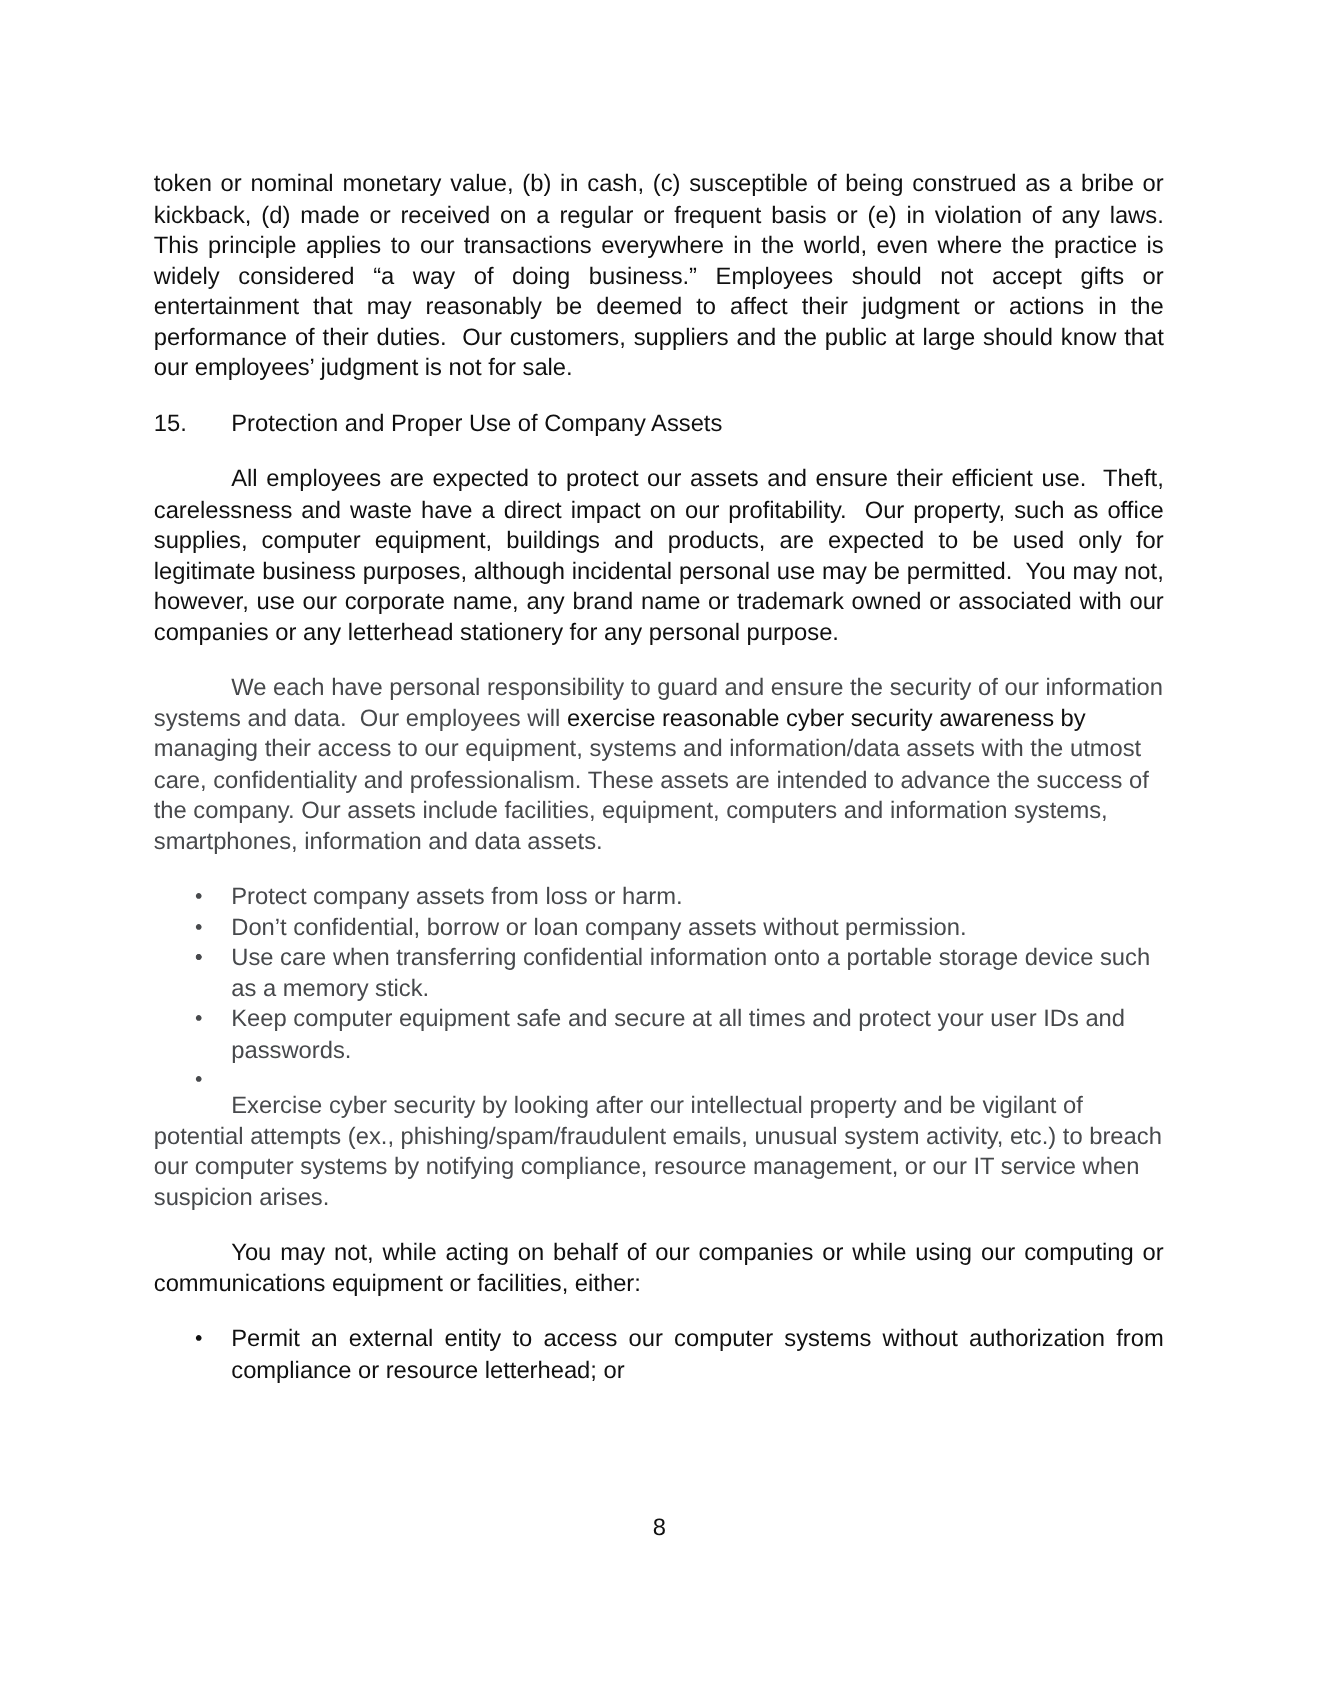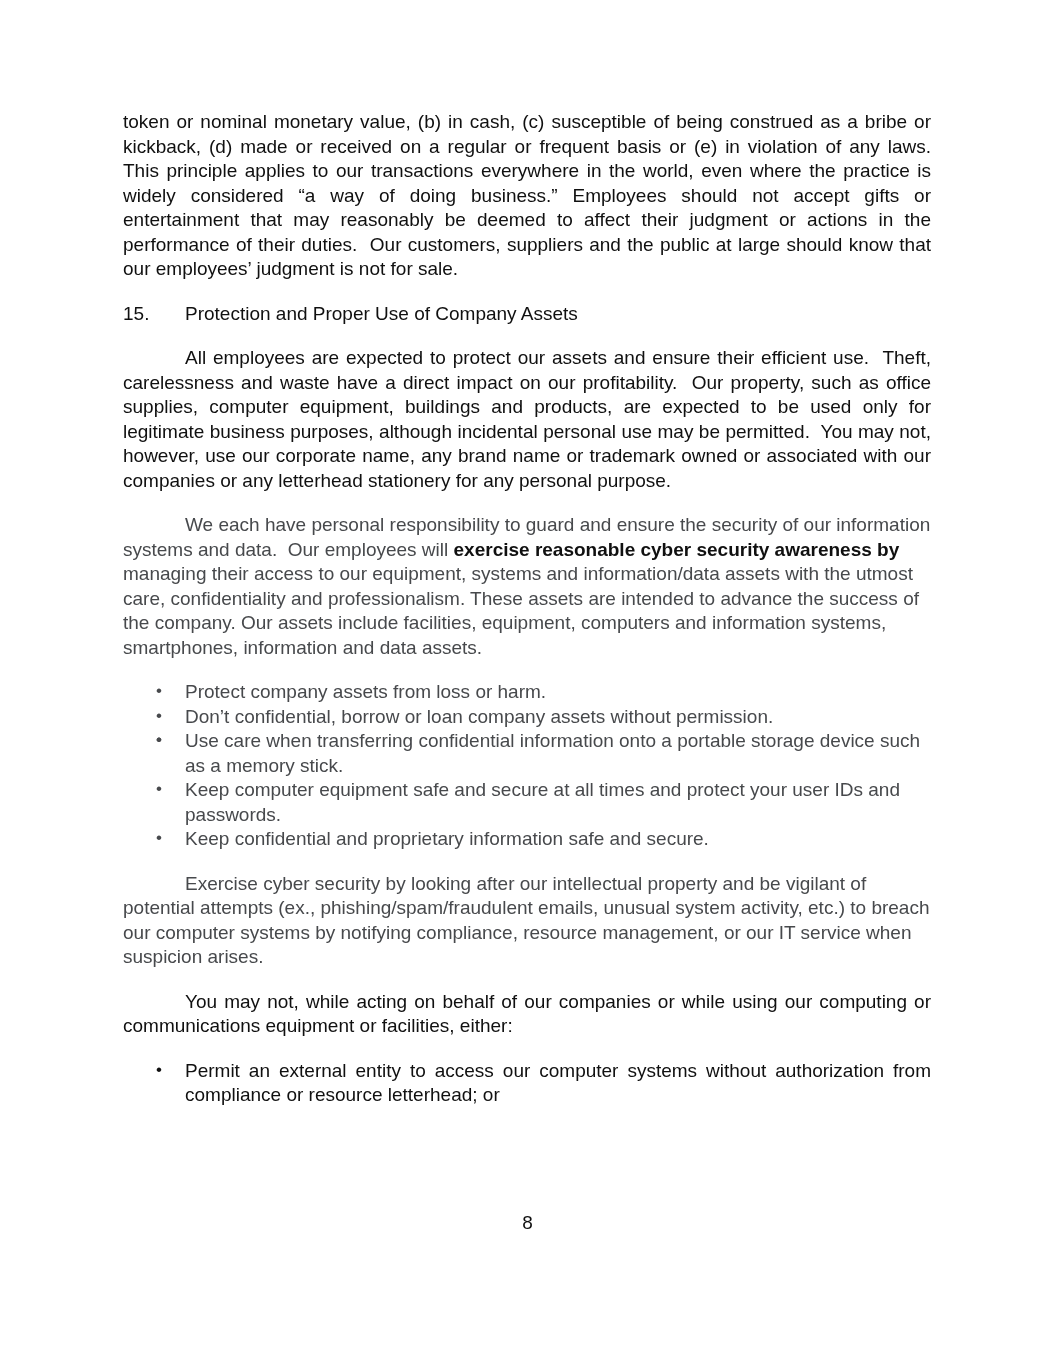--- a/index.html
+++ b/index.html
@@ -13,37 +13,37 @@
     height: 1365px;
     background: #ffffff;
     font-family: "Liberation Sans", "DejaVu Sans", sans-serif;
     font-size: 19px;
     line-height: 24.5px;
     overflow: hidden;
   }
   .content {
     position: absolute;
     left: 123px;
-    top: 110px;
+    top: 136px;
     width: 808px;
   }
   .para {
     margin: 0 0 20px 0;
     white-space: pre-wrap;
   }
   .justified {
     text-align: justify;
     text-align-last: left;
   }
   .indent {
     text-indent: 62px;
   }
   .dark { color: #101010; }
   .gray { color: #47494c; }
-  .gray .emph { color: #101010; font-weight: bold; }
+  .gray .emph { color: #101010; }
   .heading {
     margin: 0 0 20px 0;
     color: #101010;
   }
   .heading .num {
     display: inline-block;
     width: 62px;
   }
   ul.bullets {
     list-style: none;
@@ -104,21 +104,20 @@
       <li>
         <span class="marker">•</span>
         <span>Use care when transferring confidential information onto a portable storage device such as a memory stick.</span>
       </li>
       <li>
         <span class="marker">•</span>
         <span>Keep computer equipment safe and secure at all times and protect your user IDs and passwords.</span>
       </li>
       <li>
         <span class="marker">•</span>
-        <span>Keep confidential and proprietary information safe and secure.</span>
       </li>
     </ul>
 
     <p class="para gray indent">Exercise cyber security by looking after our intellectual property and be vigilant of potential attempts (ex., phishing/spam/fraudulent emails, unusual system activity, etc.) to breach our computer systems by notifying compliance, resource management, or our IT service when suspicion arises.</p>
 
     <p class="para dark justified indent">You may not, while acting on behalf of our companies or while using our computing or communications equipment or facilities, either:</p>
 
     <ul class="bullets dark justified">
       <li>
         <span class="marker">•</span>

